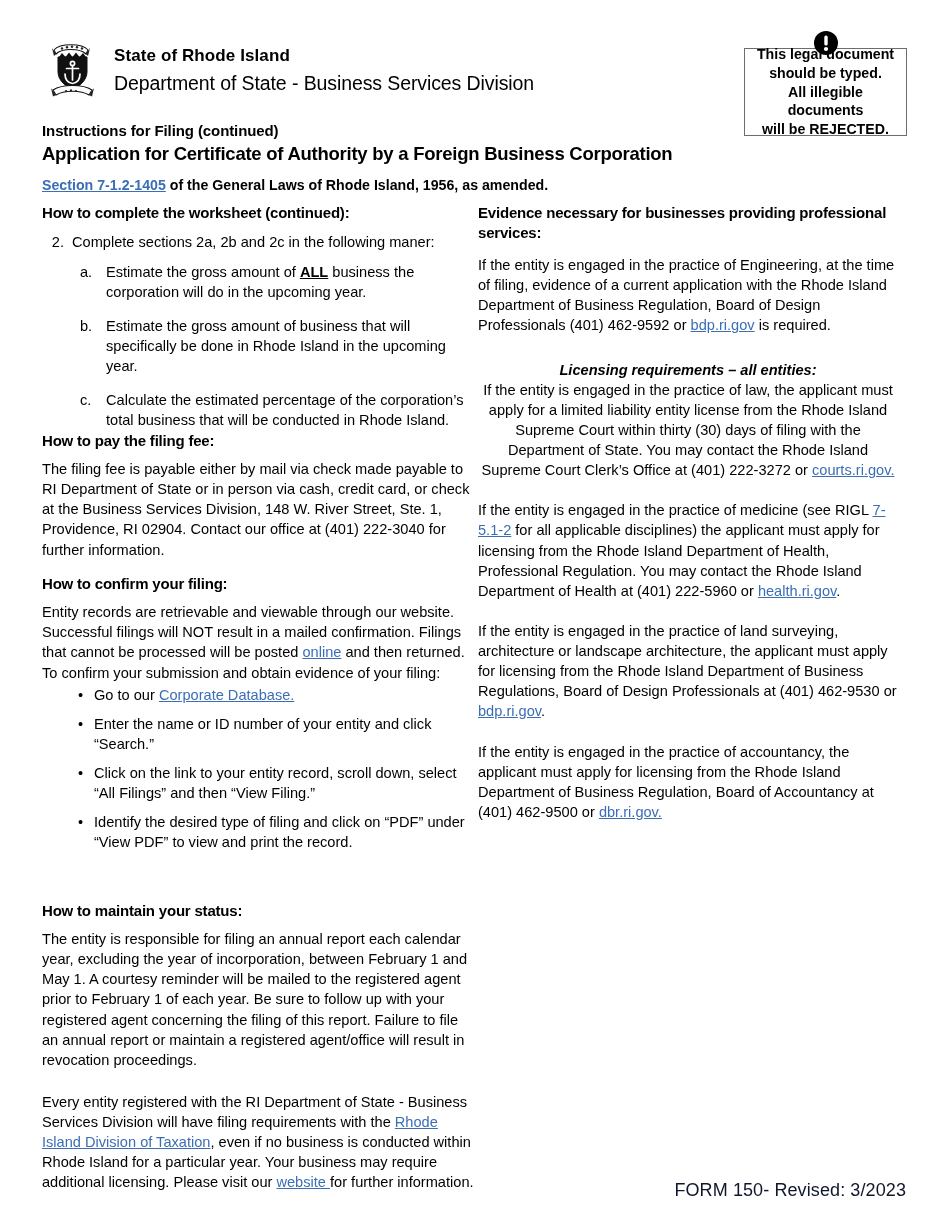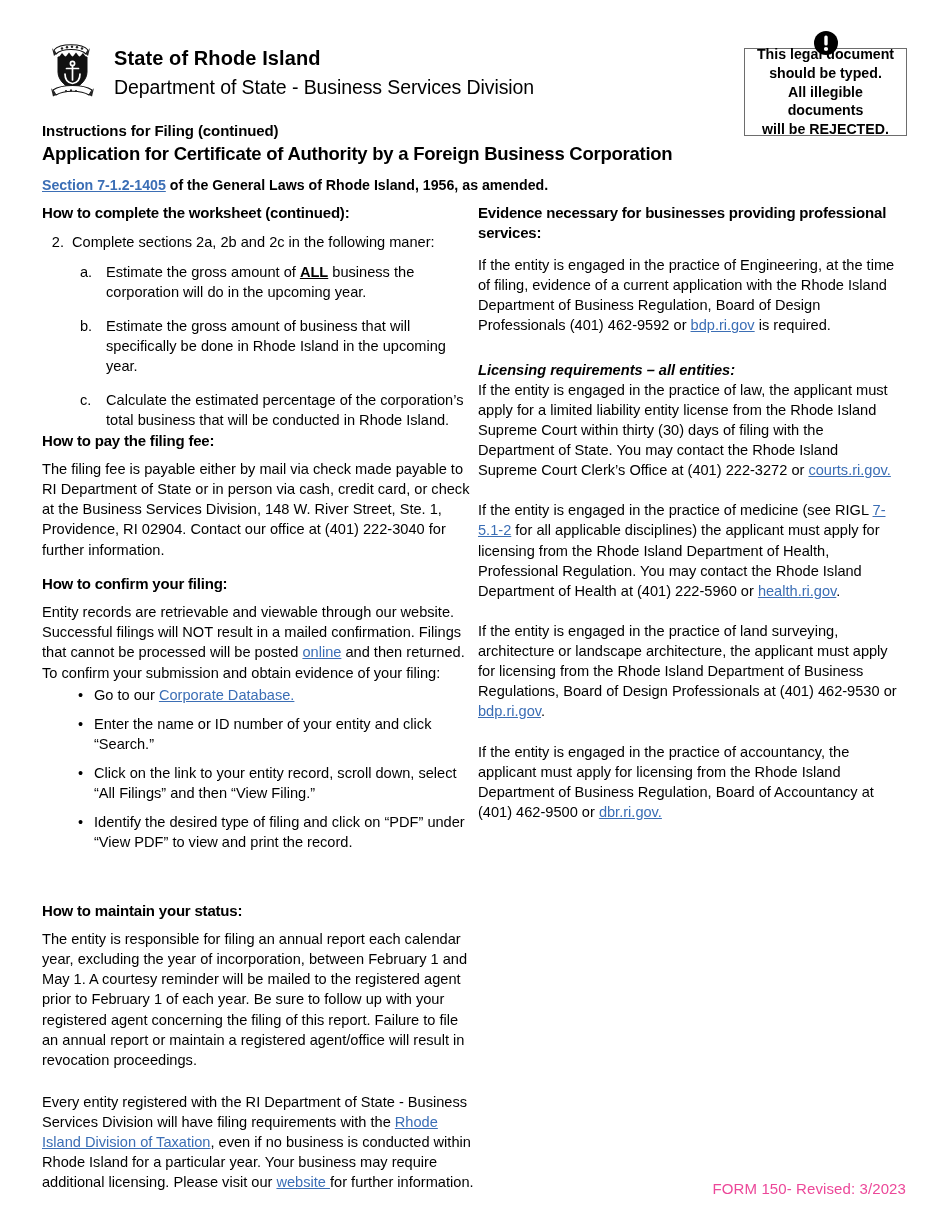--- a/index.html
+++ b/index.html
@@ -32,21 +32,21 @@
     width: 58px;
     height: 62px;
     flex: 0 0 58px;
     margin-right: 14px;
   }
   .seal svg { display: block; }
   .header-titles {
     padding-top: 7px;
   }
   .org-line1 {
-    font-size: 20px;
+    font-size: 17px;
     font-weight: bold;
     letter-spacing: 0.1px;
     line-height: 1.35;
   }
   .org-line2 {
     font-size: 19.5px;
     font-weight: normal;
     letter-spacing: -0.1px;
     line-height: 1.35;
     margin-top: 2px;
@@ -211,22 +211,22 @@
     text-decoration: underline;
     cursor: pointer;
   }
   .u-bold { font-weight: bold; text-decoration: underline; }
 
   
   .footer {
     position: absolute;
     right: 44px;
     top: 1180px;
-    font-size: 15px;
-    color: #ec4899;
+    font-size: 18px;
+    color: #0f172a;
     letter-spacing: 0.1px;
   }
 </style>
 </head>
 <body>
 
 <div class="page">
 
   <div class="header">
     <div class="seal">
@@ -354,21 +354,21 @@
   </div>
 
   <div class="col-right">
 
     <h2 class="section-head" style="margin-bottom:13px;">Evidence necessary for businesses providing professional services:</h2>
 
     <div>
       <p class="body"><span>If the entity is engaged in the practice of Engineering, at the time of filing, evidence of a current application with the Rhode Island Department of Business Regulation, Board of Design Professionals (401) 462-9592 or </span><span class="doclink">bdp.ri.gov</span><span> is required.</span></p>
     </div>
 
-    <div style="margin-top:24px;">
+    <div style="margin-top:24px;text-align:center;">
       <p class="sub-italic">Licensing requirements – all entities:</p>
       <p class="body"><span>If the entity is engaged in the practice of law, the applicant must apply for a limited liability entity license from the Rhode Island Supreme Court within thirty (30) days of filing with the Department of State. You may contact the Rhode Island Supreme Court Clerk’s Office at (401) 222-3272 or </span><span class="doclink">courts.ri.gov.</span></p>
     </div>
 
     <p class="body" style="margin-top:20px;"><span>If the entity is engaged in the practice of medicine (see RIGL </span><span class="doclink">7-5.1-2</span><span> for all applicable disciplines) the applicant must apply for licensing from the Rhode Island Department of Health, Professional Regulation. You may contact the Rhode Island Department of Health at (401) 222-5960 or </span><span class="doclink">health.ri.gov</span><span>.</span></p>
 
     <p class="body" style="margin-top:20px;"><span>If the entity is engaged in the practice of land surveying, architecture or landscape architecture, the applicant must apply for licensing from the Rhode Island Department of Business Regulations, Board of Design Professionals at (401) 462-9530 or </span><span class="doclink">bdp.ri.gov</span><span>.</span></p>
 
     <p class="body" style="margin-top:20px;"><span>If the entity is engaged in the practice of accountancy, the applicant must apply for licensing from the Rhode Island Department of Business Regulation, Board of Accountancy at (401) 462-9500 or </span><span class="doclink">dbr.ri.gov.</span></p>
   </div>

